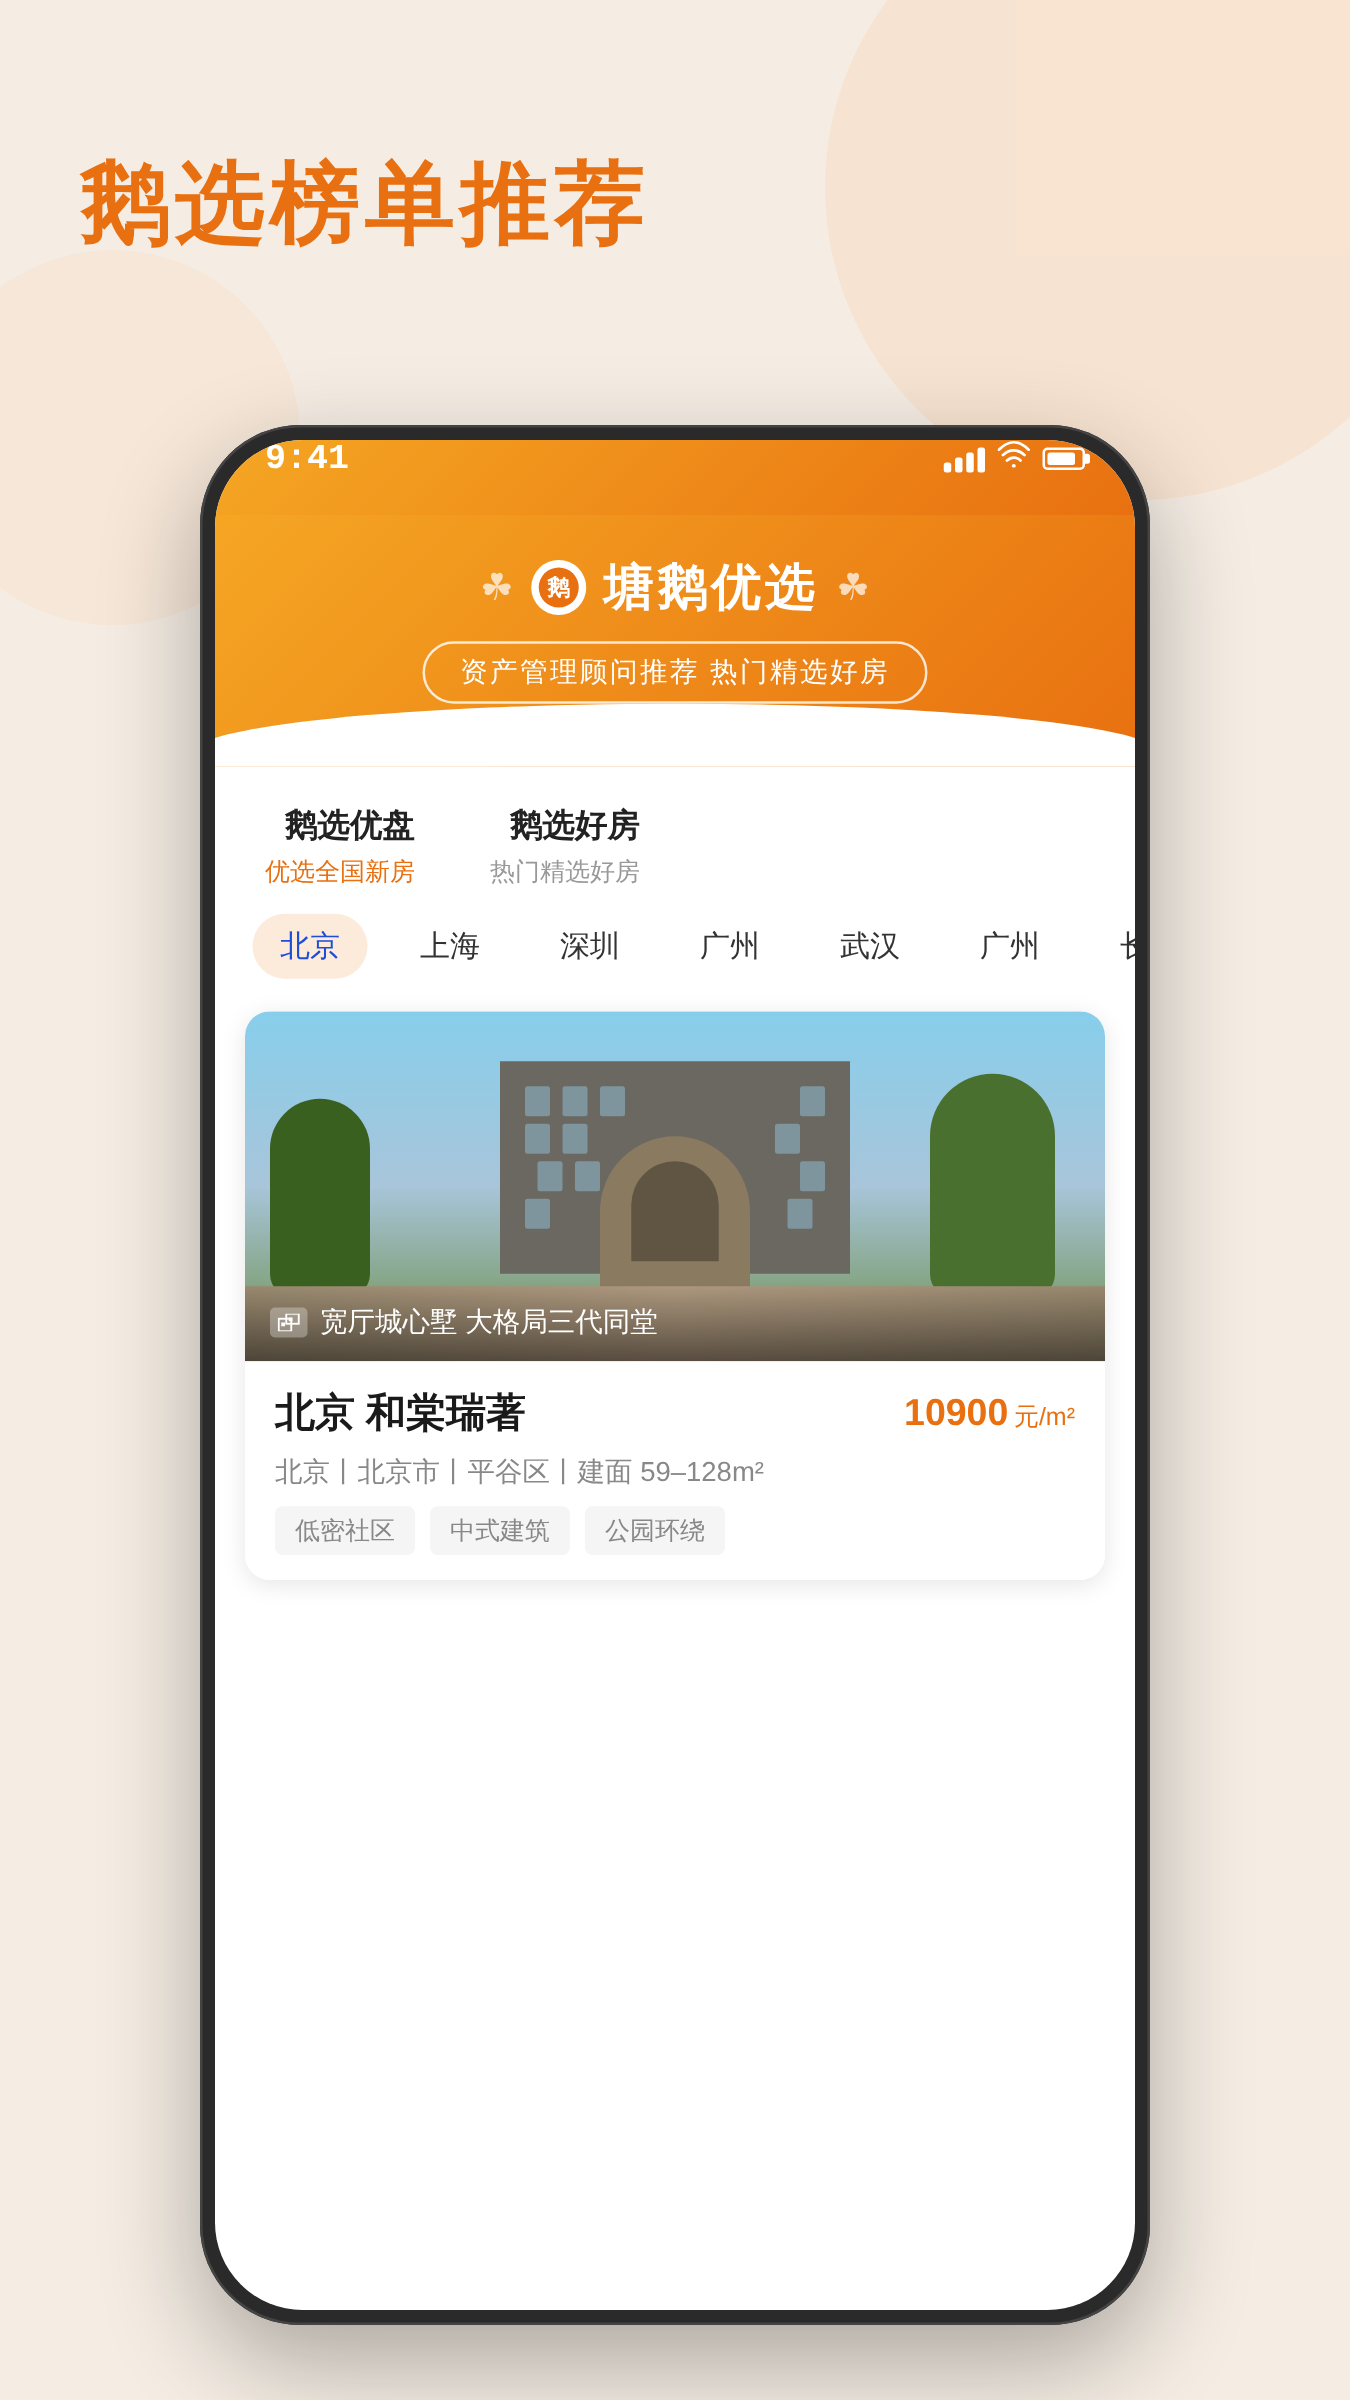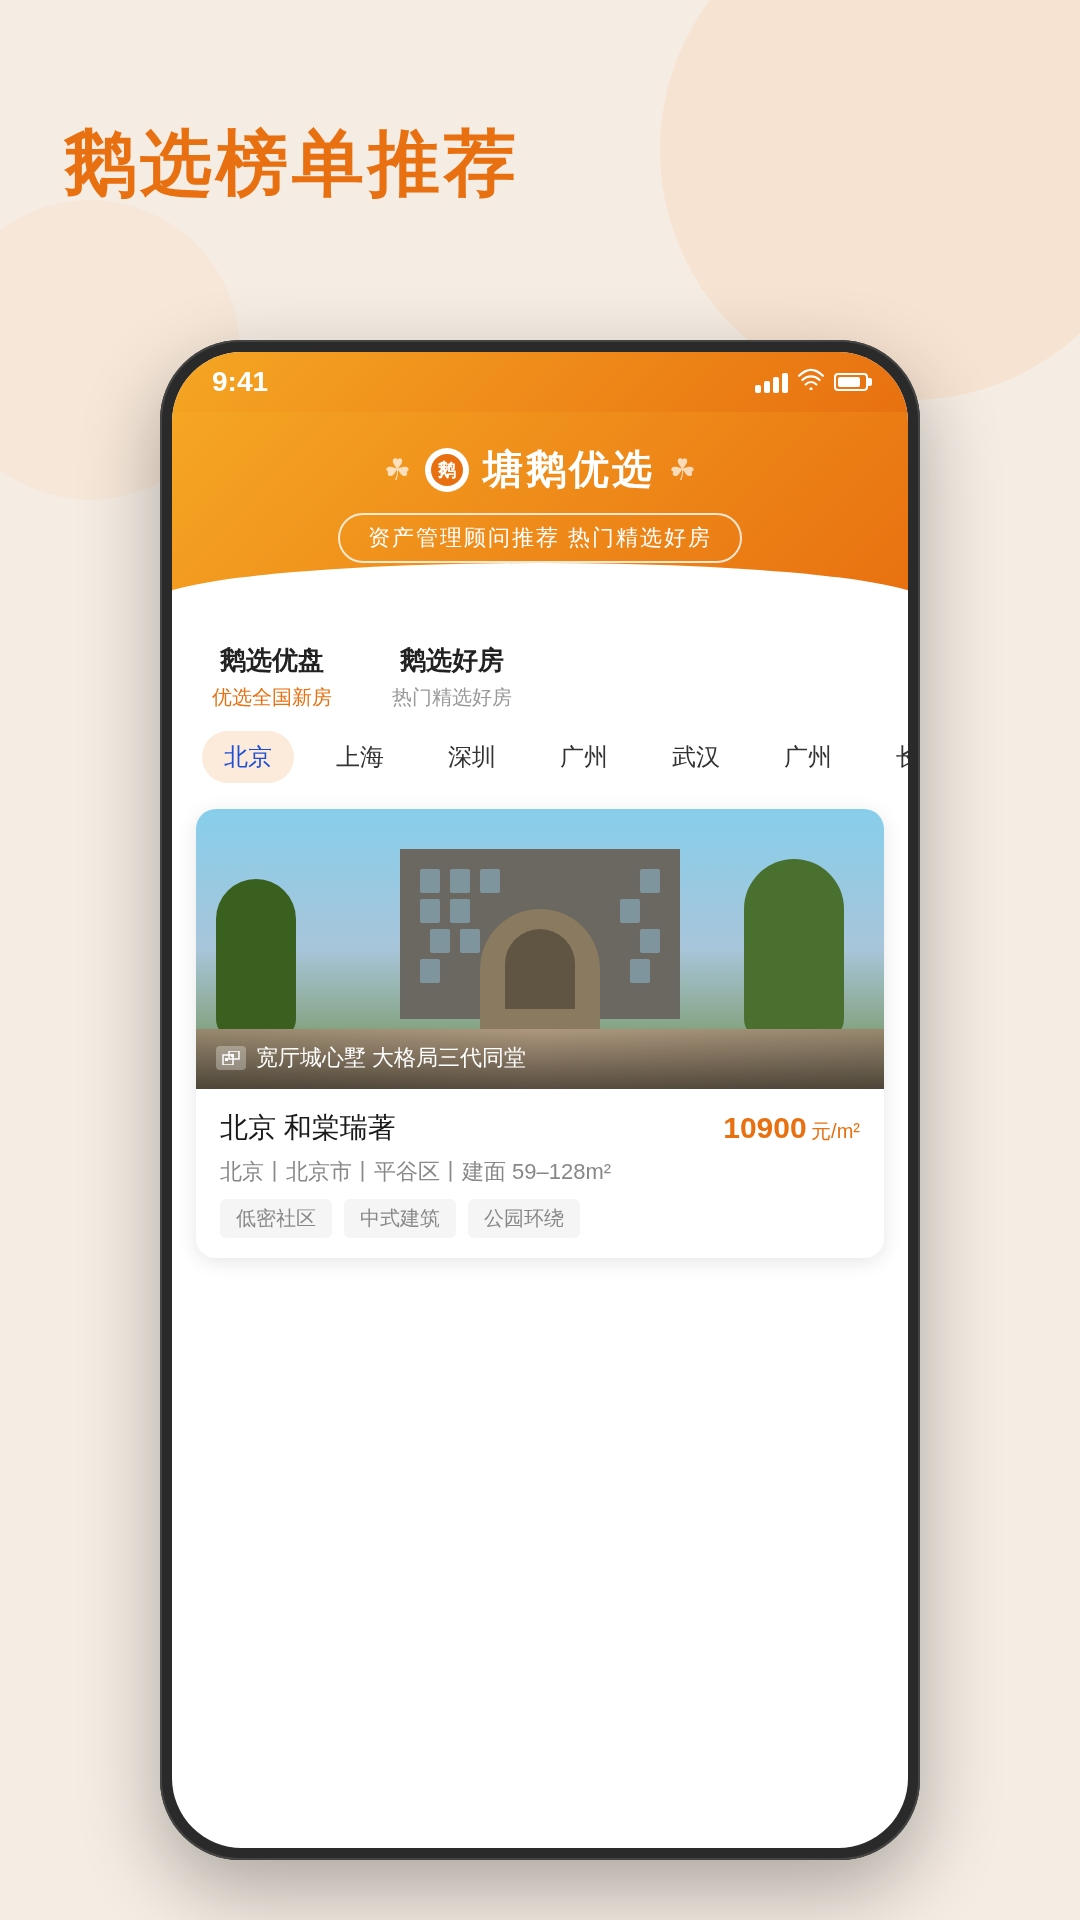--- a/index.html
+++ b/index.html
@@ -82,23 +82,24 @@
       border-radius: 70px;
       overflow: hidden;
       position: relative;
     }
 
     
     .status-bar {
       height: 60px;
       background: linear-gradient(135deg, #f5a623 0%, #e87010 100%);
       display: flex;
-      align-items: center;
+      align-items: flex-start;
       justify-content: space-between;
       padding: 0 40px;
+      font-family: Liberation Mono, monospace;
     }
     .status-time {
       color: #fff;
       font-size: 28px;
       font-weight: 600;
     }
     .status-icons {
       display: flex;
       align-items: center;
       gap: 10px;
@@ -216,21 +217,21 @@
 
     
     .app-tabs {
       display: flex;
       padding: 30px 40px 10px;
       gap: 60px;
     }
     .app-tab {
       display: flex;
       flex-direction: column;
-      align-items: center;
+      align-items: flex-end;
       gap: 6px;
     }
     .app-tab-label {
       font-size: 26px;
       font-weight: 600;
       color: #222;
     }
     .app-tab-sub {
       font-size: 20px;
       color: #999;
@@ -318,22 +319,22 @@
       background: #fff;
       padding: 20px 24px;
     }
     .card-title-row {
       display: flex;
       justify-content: space-between;
       align-items: center;
       margin-bottom: 10px;
     }
     .card-title {
-      font-size: 28px;
-      font-weight: 400;
+      font-size: 32px;
+      font-weight: 700;
       color: #1a1a1a;
       text-align: center;
     }
     .card-price {
       font-size: 30px;
       font-weight: 700;
       color: #e87010;
     }
     .card-price-unit {
       font-size: 20px;

